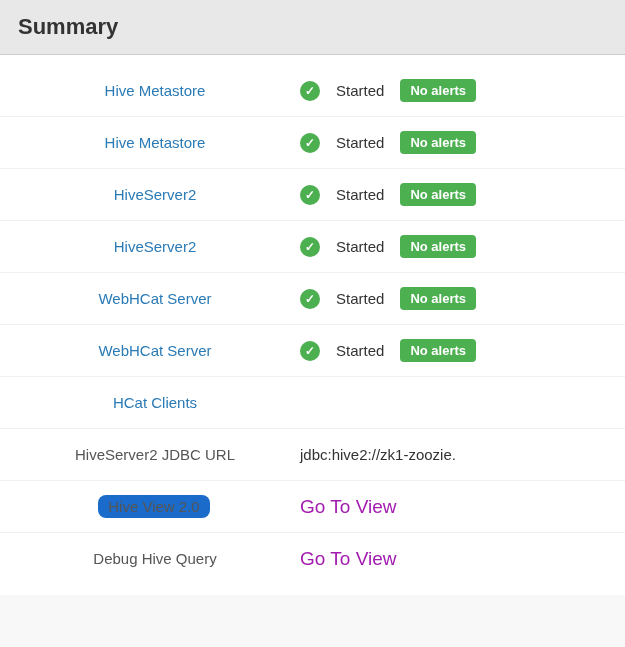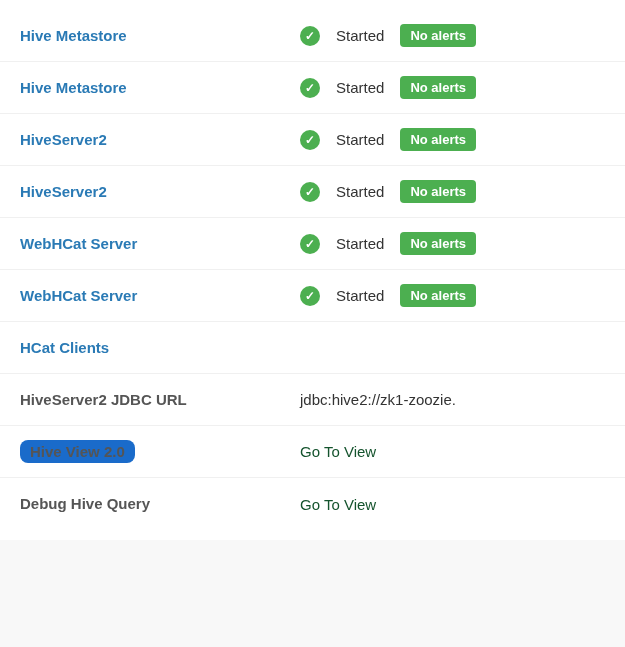--- a/index.html
+++ b/index.html
@@ -39,24 +39,23 @@
       border-bottom: 1px solid #f0f0f0;
       min-height: 52px;
     }
 
     .summary-row:last-child {
       border-bottom: none;
     }
 
     .row-label {
       width: 280px;
-      text-align: left;
+      text-align: center;
       padding-right: 10px;
       flex-shrink: 0;
-      font-weight: bold;
     }
 
     .row-label a {
       color: #2a7ab5;
       text-decoration: none;
       font-size: 15px;
     }
 
     .row-label span {
       color: #555;
@@ -98,39 +97,42 @@
       background: #4caf50;
       color: white;
       padding: 4px 10px;
       border-radius: 4px;
       font-size: 13px;
       font-weight: bold;
       white-space: nowrap;
     }
 
     .go-to-view-link {
-      color: #14532d;
+      color: #a21caf;
       text-decoration: none;
-      font-size: 15px;
+      font-size: 19px;
     }
 
     .hive-view-label {
       background: #1a6bca;
       color: white;
       border-radius: 8px;
       padding: 3px 10px;
       font-size: 15px;
       display: inline-block;
       margin-right: 2px;
     }
   </style>
 </head>
 <body>
 
 <div>
+  <div class="summary-header">
+    <span class="summary-title">Summary</span>
+  </div>
   <div class="summary-body" id="summary-body">
 
   <div class="summary-row">
         <div class="row-label"><a href="#">Hive Metastore</a></div>
         <div class="row-value">
           <span class="status-icon"></span>
           <span class="status-text">Started</span>
           <span class="badge-no-alerts">No alerts</span>
         </div>
       </div>

